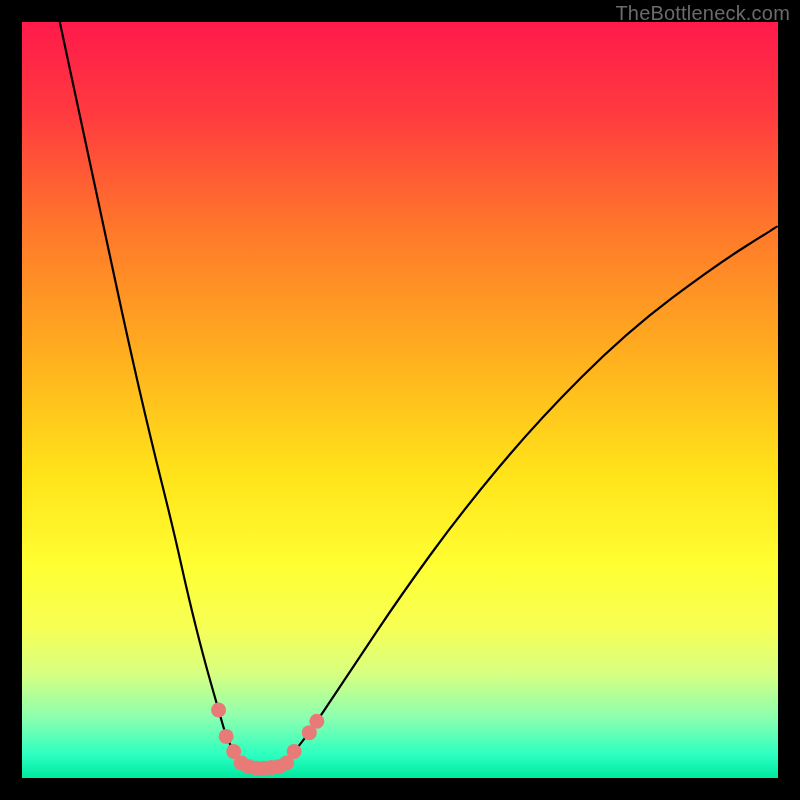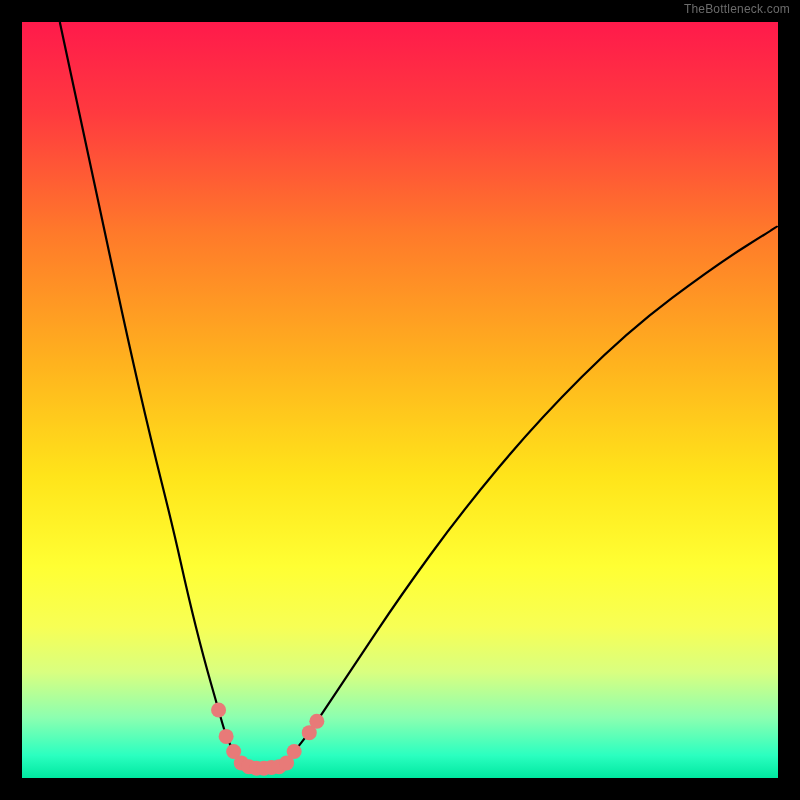--- a/index.html
+++ b/index.html
@@ -24,21 +24,21 @@
     left: 0;
     top: 0;
     width: 756px;
     height: 756px;
   }
   .watermark {
     position: absolute;
     top: 2px;
     right: 10px;
     color: #6b6b6b;
-    font-size: 12px;
+    font-size: 20px;
     font-weight: 500;
     letter-spacing: 0.2px;
     user-select: none;
   }
 </style>
 </head>
 <body>
 
 <div class="frame">
   <svg class="plot" viewBox="0 0 756 756">

